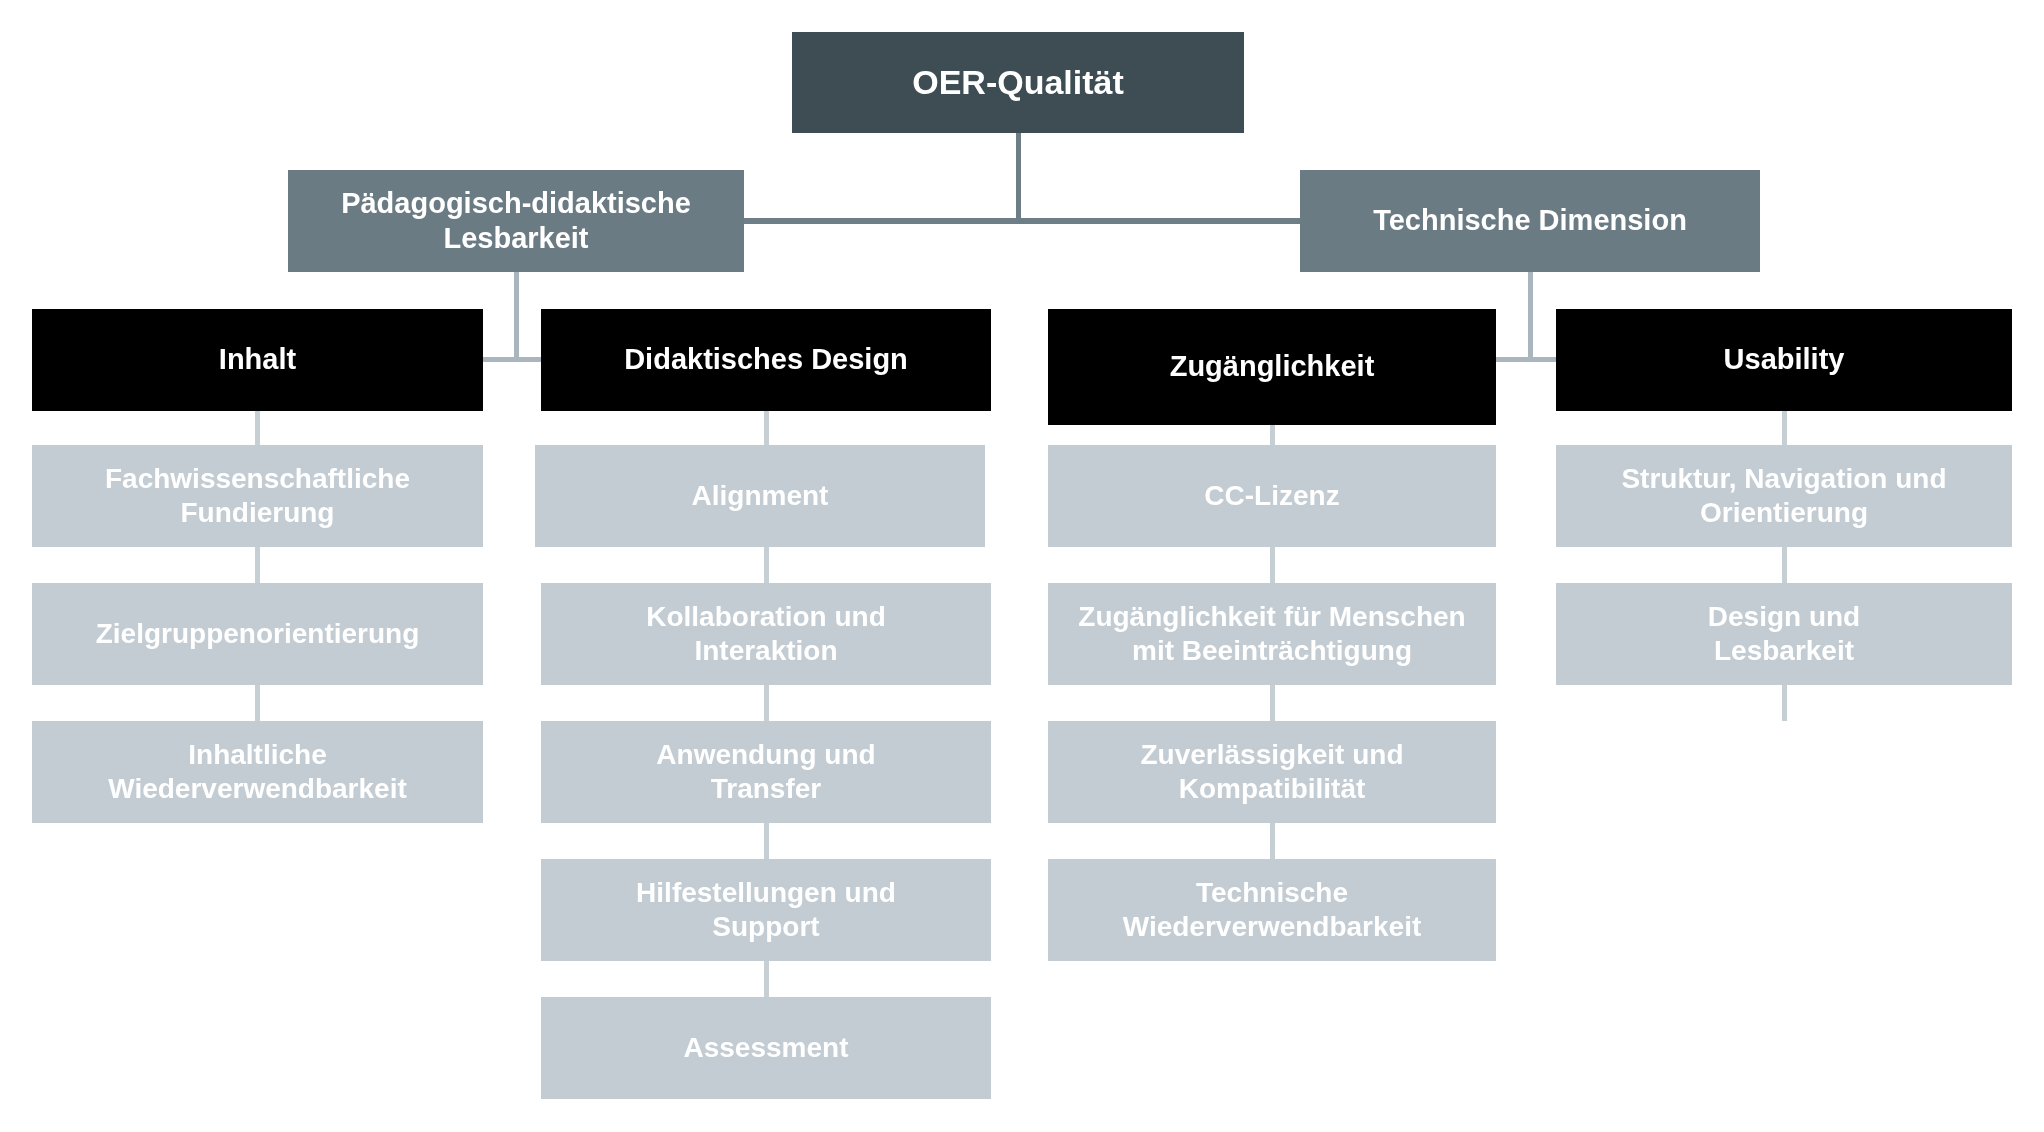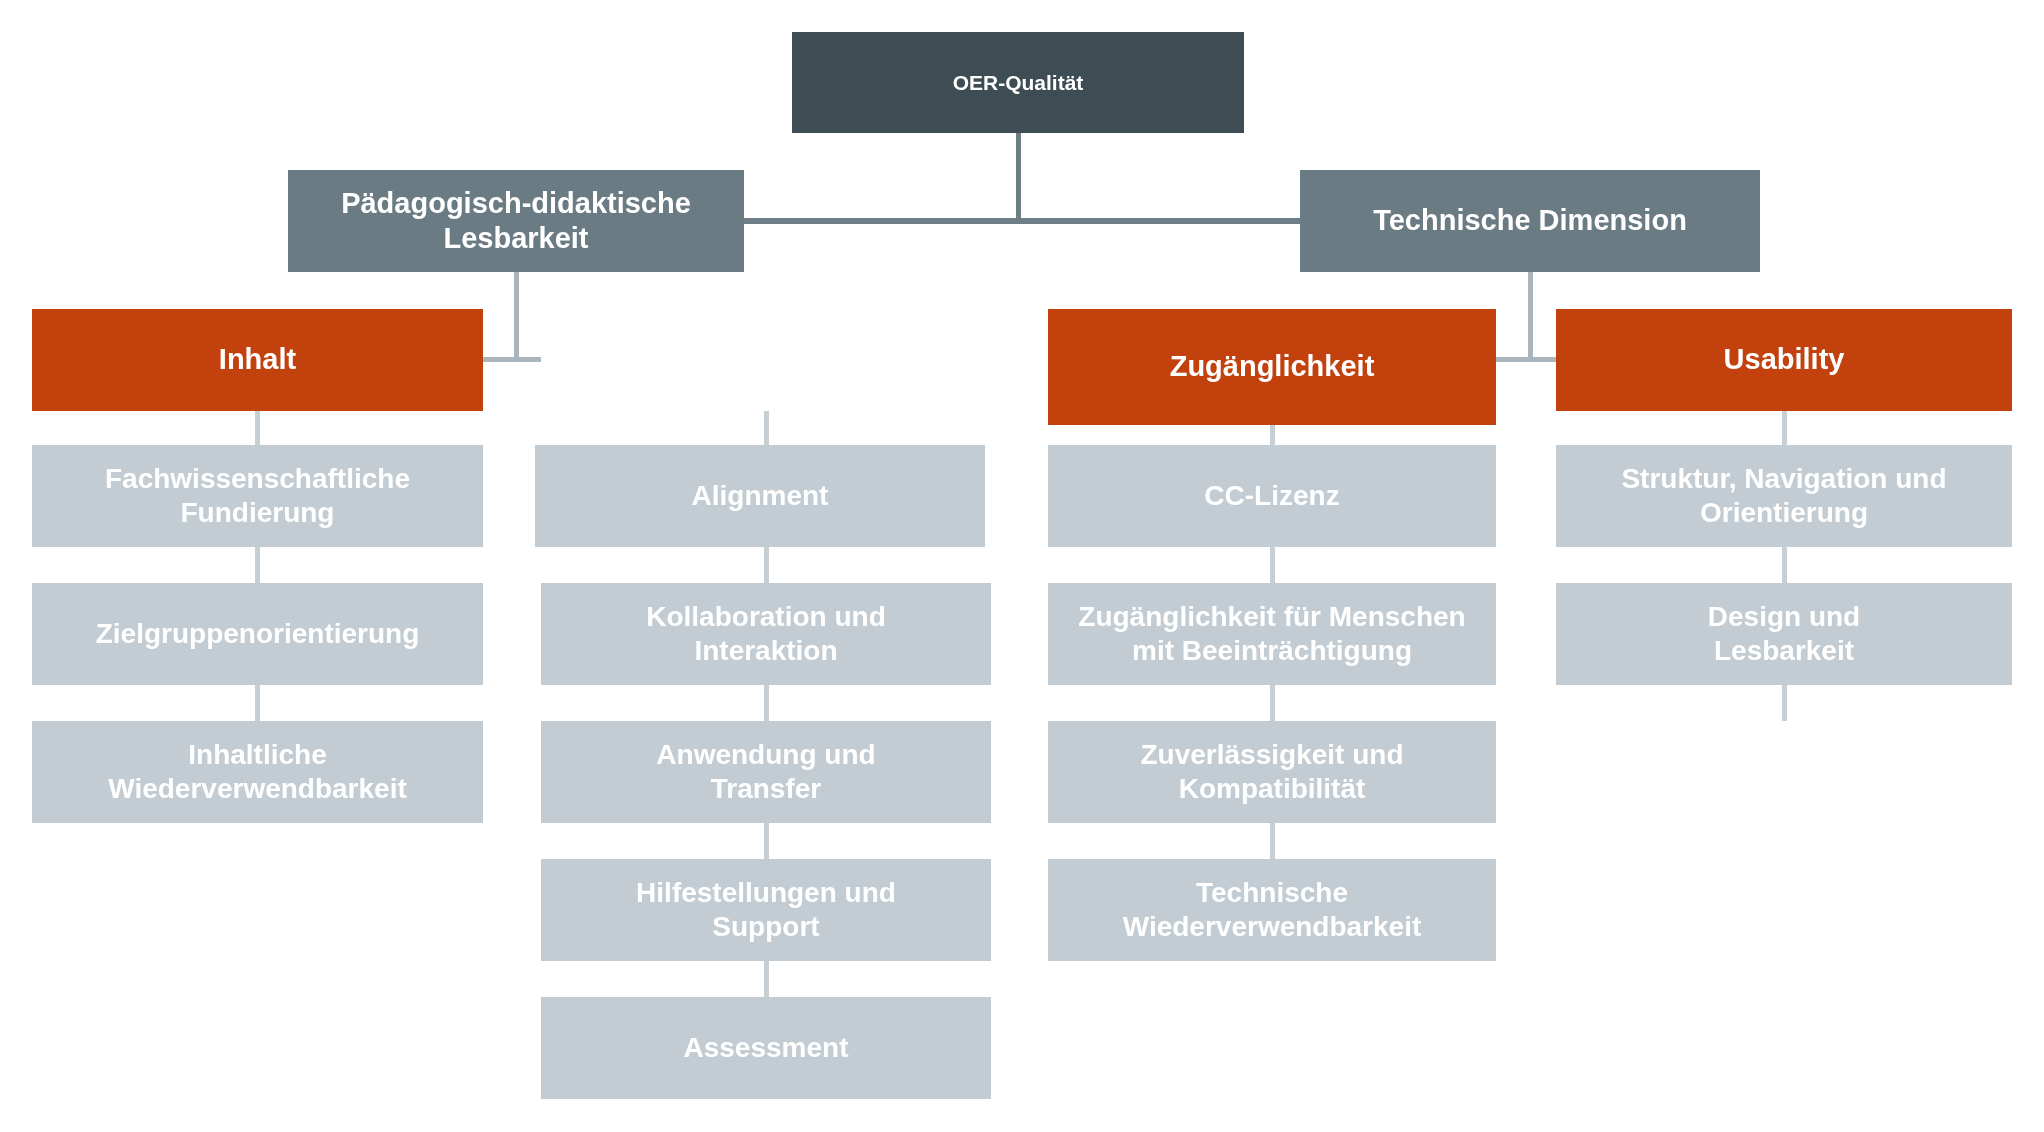--- a/index.html
+++ b/index.html
@@ -23,23 +23,23 @@
     text-align: center;
     color: #ffffff;
     font-weight: 700;
     box-sizing: border-box;
   }
   .label {
     white-space: pre-line;
     line-height: 1.22;
     padding: 0 14px;
   }
-  .l1 { background: #3e4c53; font-size: 21px; }
+  .l1 { background: #3e4c53; font-size: 34px; }
   .l2 { background: #6b7b84; font-size: 29px; }
-  .l3 { background: #c2410c; font-size: 29px; }
+  .l3 { background: #000000; font-size: 29px; }
   .sub { background: #c2ccd2; font-size: 28px; }
   .line {
     position: absolute;
   }
   .line.dark  { background: #6e7e86; }
   .line.mid   { background: #aab6bd; }
   .line.light { background: #c6cfd4; }
 </style>
 </head>
 <body>
@@ -80,20 +80,23 @@
   <div class="box l2" style="left:288px;top:170px;width:456px;height:102px">
     <span class="label">Pädagogisch-didaktische
 Lesbarkeit</span>
   </div>
   <div class="box l2" style="left:1300px;top:170px;width:460px;height:102px">
     <span class="label">Technische Dimension</span>
   </div>
 
   <div class="box l3" style="left:32px;top:309px;width:451px;height:102px">
     <span class="label">Inhalt</span>
+  </div>
+  <div class="box l3" style="left:541px;top:309px;width:450px;height:102px">
+    <span class="label">Didaktisches Design</span>
   </div>
   <div class="box l3" style="left:1048px;top:309px;width:448px;height:116px">
     <span class="label">Zugänglichkeit</span>
   </div>
   <div class="box l3" style="left:1556px;top:309px;width:456px;height:102px">
     <span class="label">Usability</span>
   </div>
 
   <div class="box sub" style="left:32px;top:445px;width:451px;height:102px">
     <span class="label">Fachwissenschaftliche

